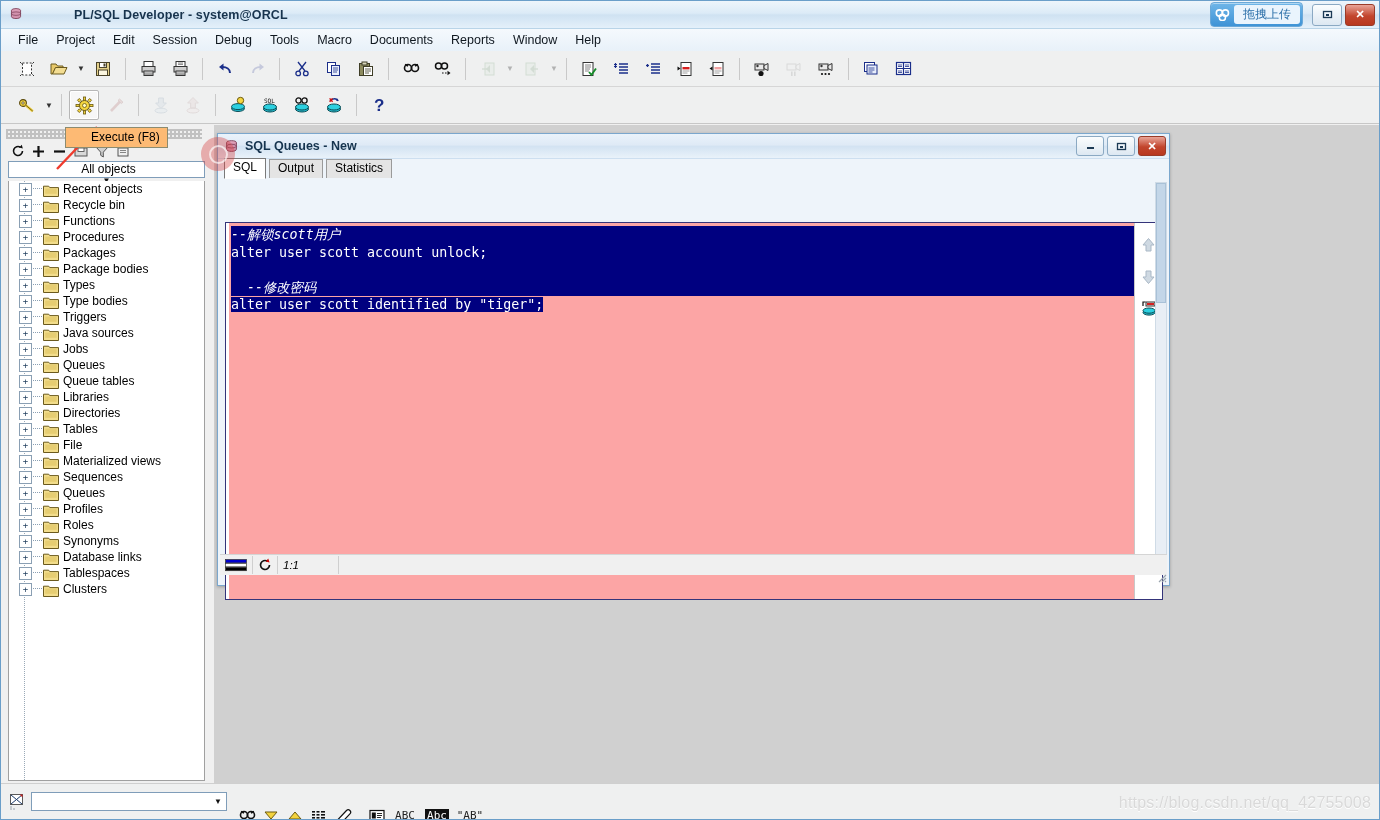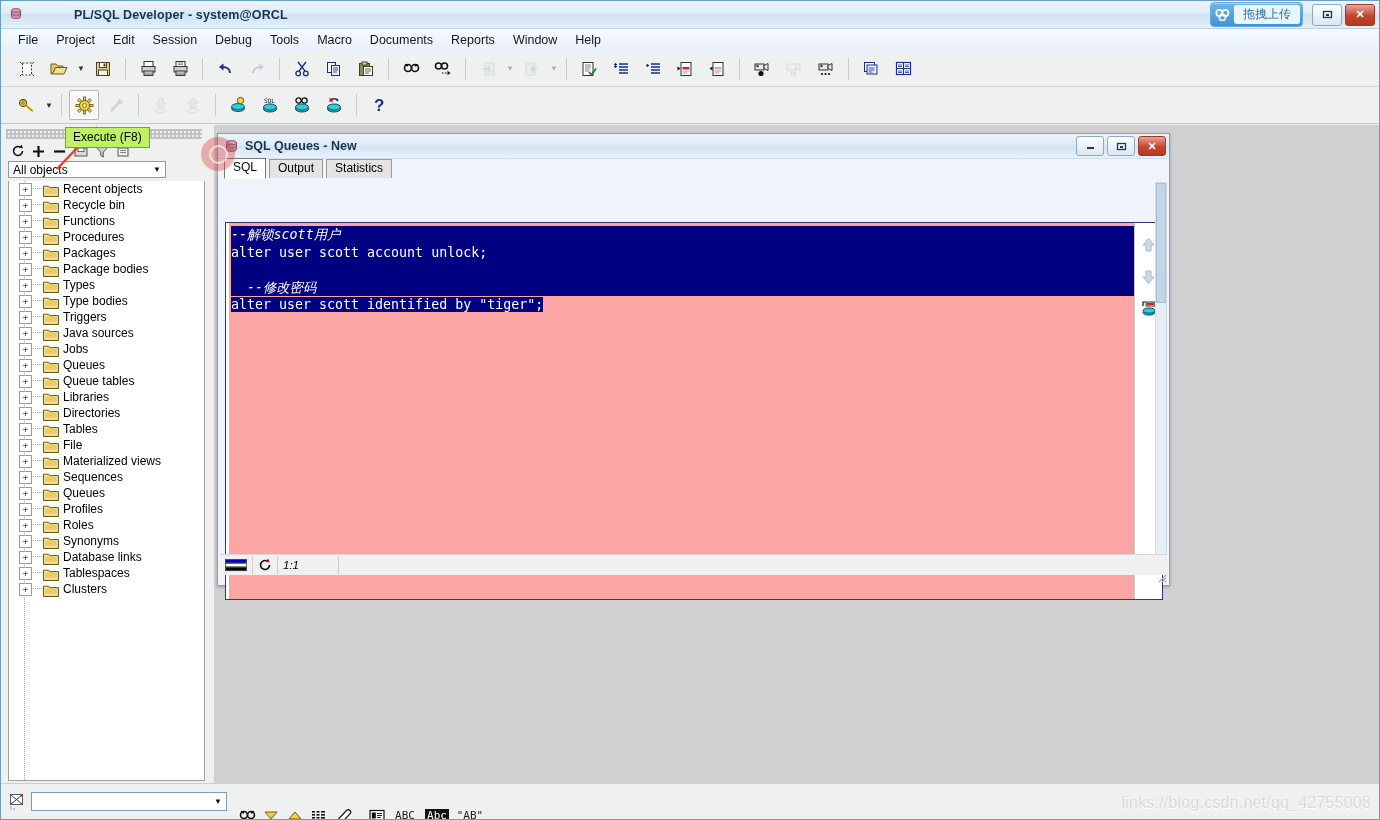--- a/index.html
+++ b/index.html
@@ -124,23 +124,23 @@
   .browser-close {
     position: absolute; right: 4px; top: 127px; width: 13px; height: 13px;
     display: flex; align-items: center; justify-content: center;
   }
   .browser-tools {
     position: absolute; left: 6px; top: 140px; width: 198px; height: 20px;
     display: flex; align-items: center;
   }
   .bt-btn { width: 21px; height: 18px; display: flex; align-items: center; justify-content: center; }
   .combo {
-    position: absolute; left: 7px; top: 160px; width: 158px; height: 17px;
+    position: absolute; left: 7px; top: 160px; width: 197px; height: 17px;
     border: 1px solid #7f9db9; background: #fff;
-    display: flex; align-items: center; box-sizing: border-box;
+    display: flex; align-items: center; box-sizing: border-box; flex-direction: column;
   }
   .combo-text { font-size: 12px; color: #000; padding-left: 4px; flex: 1; }
   .combo-arrow {
     width: 16px; height: 15px; display: flex; align-items: center; justify-content: center;
     font-size: 8px; color: #111;
   }
   .tree {
     position: absolute; left: 7px; top: 180px; width: 197px; height: 600px;
     background: #fff; border: 1px solid #a0a0a0; border-top: none;
     box-sizing: border-box; overflow: hidden;
@@ -165,22 +165,22 @@
 
   
   .tree-spine {
     position: absolute; left: 15px; top: 0; bottom: 0; width: 1px;
     border-left: 1px dotted #9aa9b7;
   }
 
   
   .tooltip {
     position: absolute; left: 64px; top: 126px;
-    background: #bef264; border: 1px solid #8b8b70;
-    font-size: 12px; color: #000; padding: 2px 7px 3px 7px;
+    background: #fdba74; border: 1px solid #8b8b70;
+    font-size: 12px; color: #000; padding: 2px 7px 3px 25px;
     z-index: 60; white-space: nowrap;
   }
   .red-arrow { position: absolute; left: 40px; top: 124px; z-index: 59; }
   .red-circle {
     position: absolute; left: 200px; top: 136px; width: 34px; height: 34px;
     border-radius: 50%; background: rgba(214,60,60,.38);
     z-index: 58;
   }
   .red-circle:after {
     content: ""; position: absolute; left: 8px; top: 8px; width: 15px; height: 15px;
@@ -1099,16 +1099,16 @@
     <div class="sb-btn" style="width:32px;">
       <span class="sb-lbl">ABC</span>
     </div>
     <div class="sb-btn" style="width:32px;">
       <span class="sb-lbl" style="background:#111; color:#fff; padding:0 2px;">Abc</span>
     </div>
     <div class="sb-btn" style="width:34px;">
       <span class="sb-lbl">"AB"</span>
     </div>
 
-    <div class="watermark">links://blog.csdn.net/qq_42755008</div>
+    <div class="watermark">https://blog.csdn.net/qq_42755008</div>
   </div>
 
 </div>
 
 </body></html>

